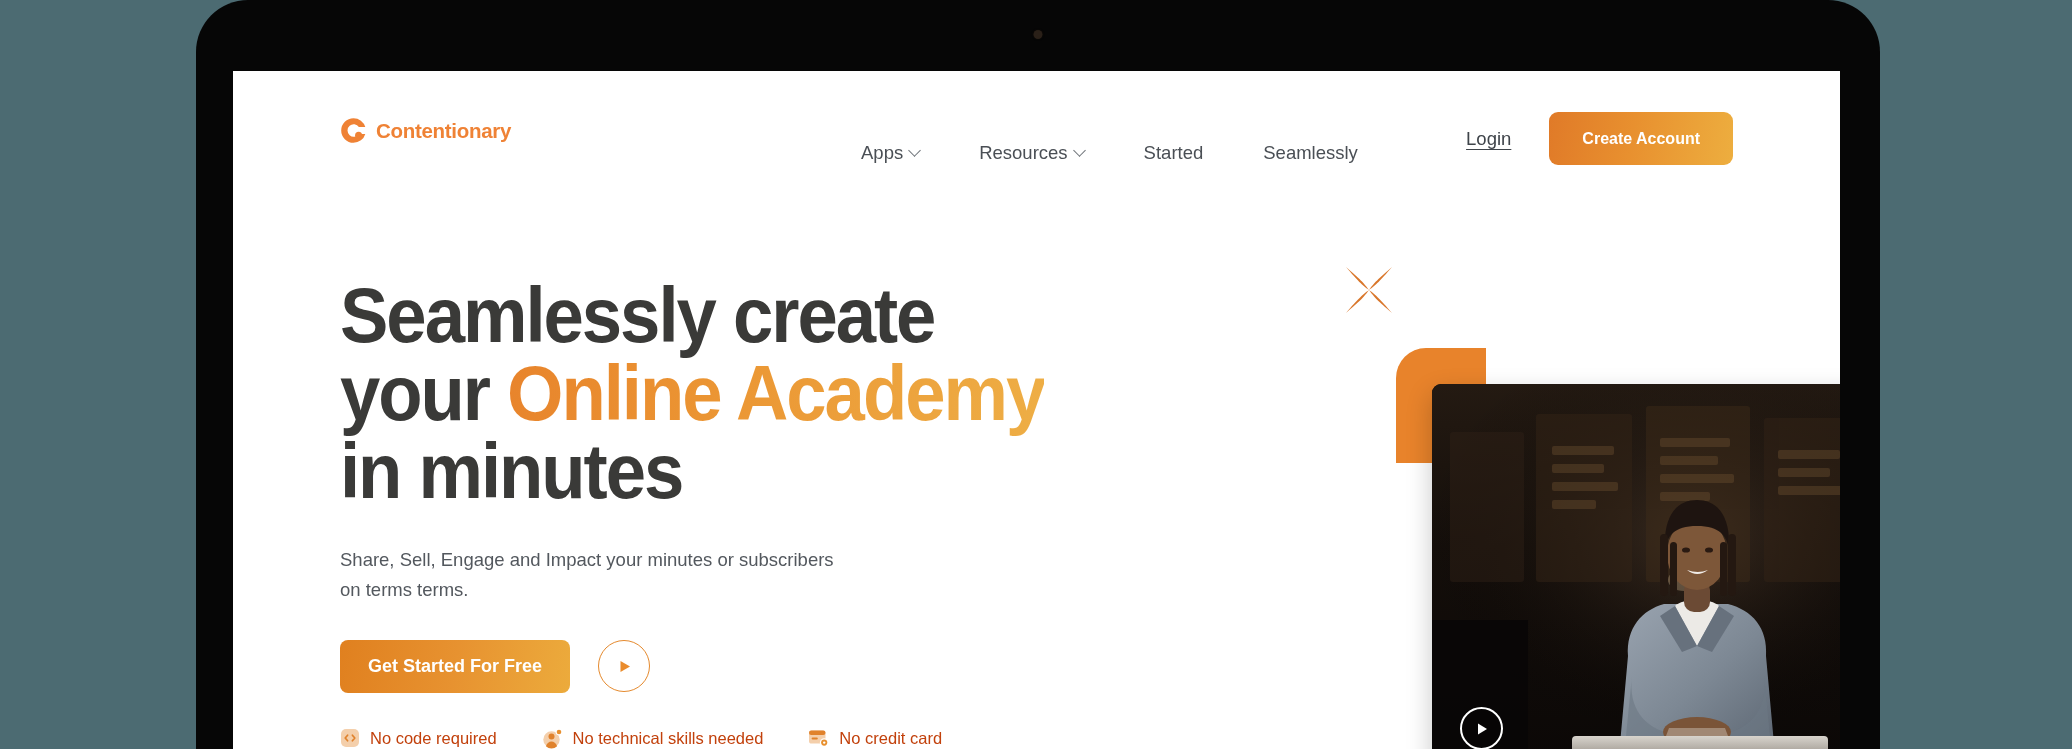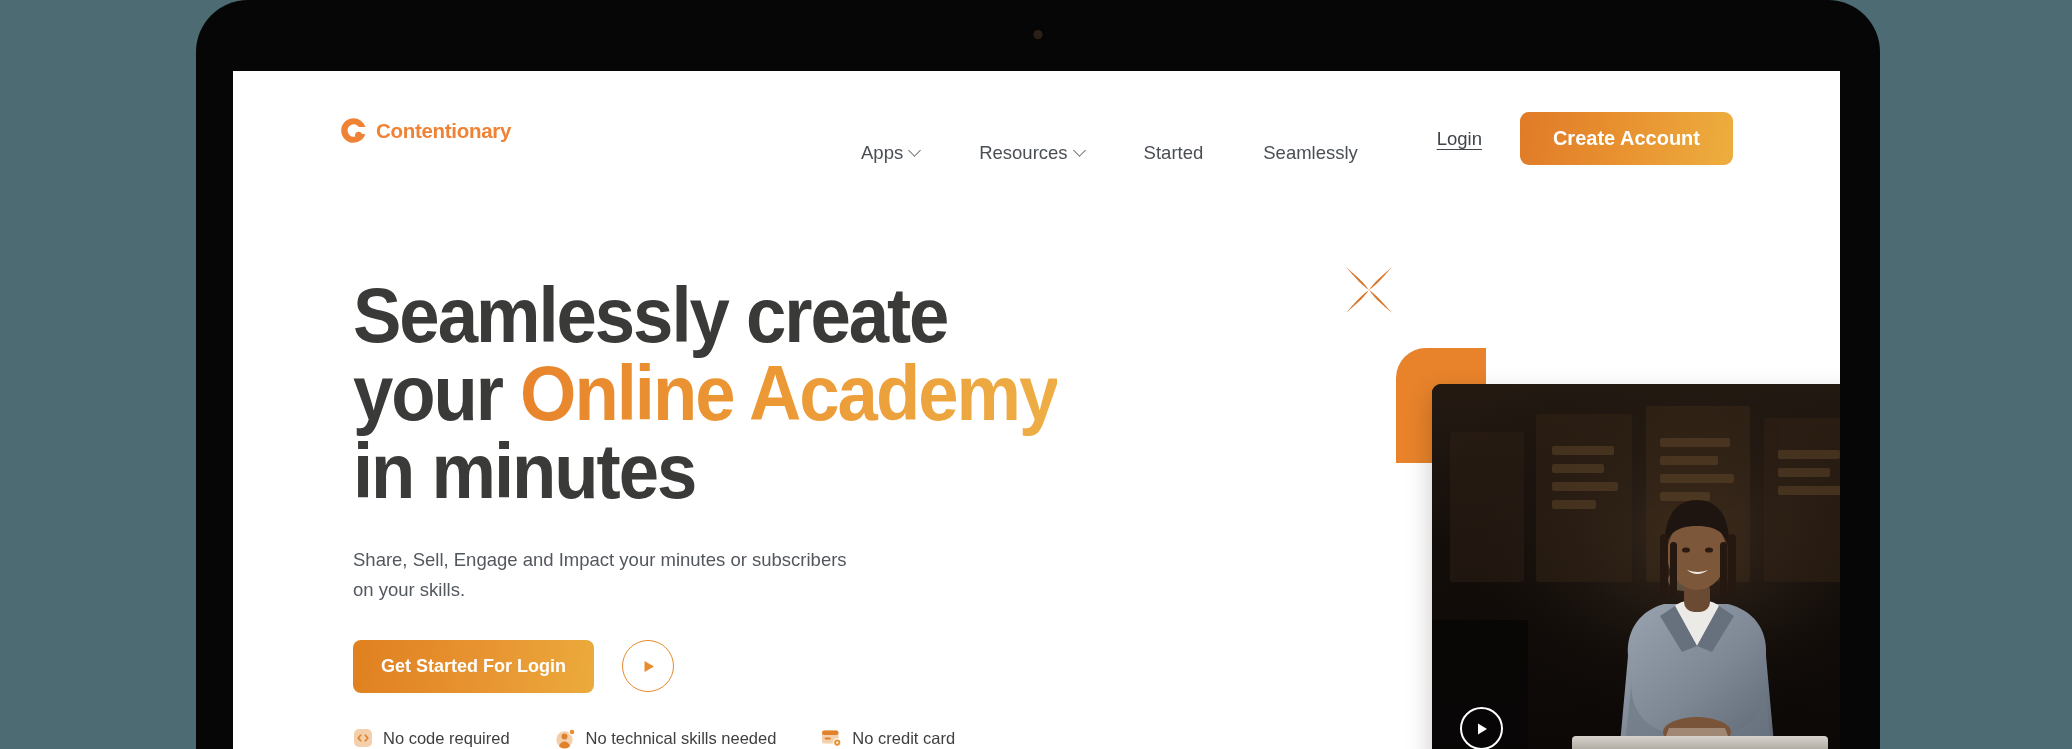--- a/index.html
+++ b/index.html
@@ -115,31 +115,31 @@
   #create-account-btn {
     display:inline-flex;
     align-items:center;
     justify-content:center;
     height:53px;
     padding:0 33px;
     border:none;
     border-radius:9px;
     background:linear-gradient(100deg,#e07a28 0%,#e8902f 45%,#edae3f 100%);
     color:#ffffff;
-    font-size:20px;
+    font-size:16px;
     font-weight:700;
     font-family:"Liberation Sans", sans-serif;
     cursor:pointer;
     white-space:nowrap;
   }
 
   
   #hero-copy {
     position:absolute;
-    left:120px; top:205px;
+    left:107px; top:205px;
     width:760px;
   }
   #hero-headline {
     font-size:78px;
     line-height:1.0;
     font-weight:700;
     color:#3a3a38;
     letter-spacing:-2.2px;
     font-family:"Liberation Sans", sans-serif;
     transform:scaleX(0.93);
@@ -199,21 +199,21 @@
     display:flex;
     align-items:center;
     gap:0px;
   }
   .badge {
     display:flex;
     align-items:center;
     gap:10px;
     margin-right:45px;
     font-size:16.5px;
-    color:#404040;
+    color:#c2410c;
     white-space:nowrap;
   }
   .badge-icon { flex:0 0 auto; display:block; }
 
   
   #hero-media { position:absolute; left:0; top:0; width:100%; height:100%; }
 
   #sparkle-x {
     position:absolute;
     left:1108px; top:191px;
@@ -420,25 +420,25 @@
     <div id="hero-copy">
 
       <h1 id="hero-headline">
         <span>Seamlessly create</span><br>
         <span>your </span><span class="accent-gradient">Online Academy</span><br>
         <span>in minutes</span>
       </h1>
 
       <p id="hero-sub">
         <span>Share, Sell, Engage and Impact your minutes or subscribers</span><br>
-        <span>on your skills.</span>
+        <span>on terms terms.</span>
       </p>
 
       <div id="cta-row">
-        <button id="get-started-btn">Get Started For Login</button>
+        <button id="get-started-btn">Get Started For Free</button>
         <button id="play-circle-btn">
           <svg width="17" height="17" viewBox="0 0 17 17">
             <path d="M4.5 3 L14 8.5 L4.5 14 Z" fill="#ea8c2d"></path>
           </svg>
         </button>
       </div>
 
       <div id="feature-badges">
 
         <div class="badge">

